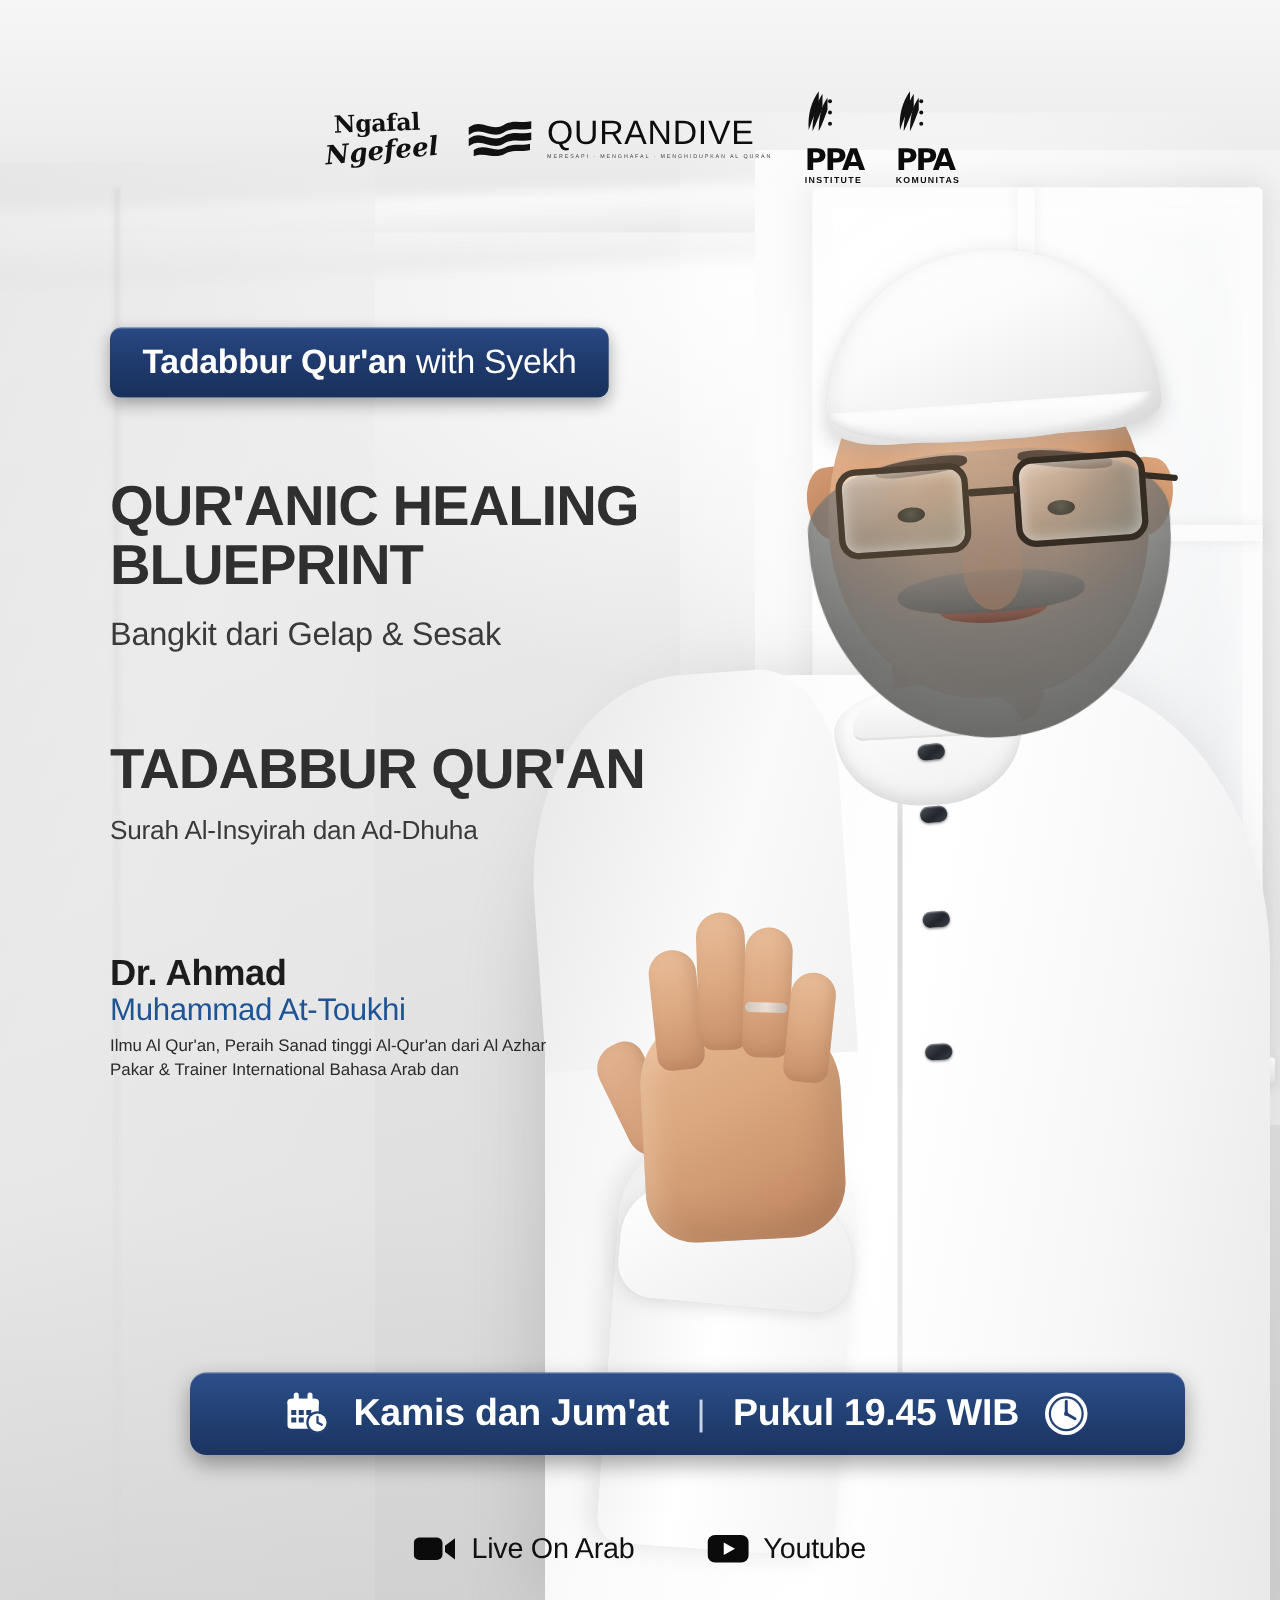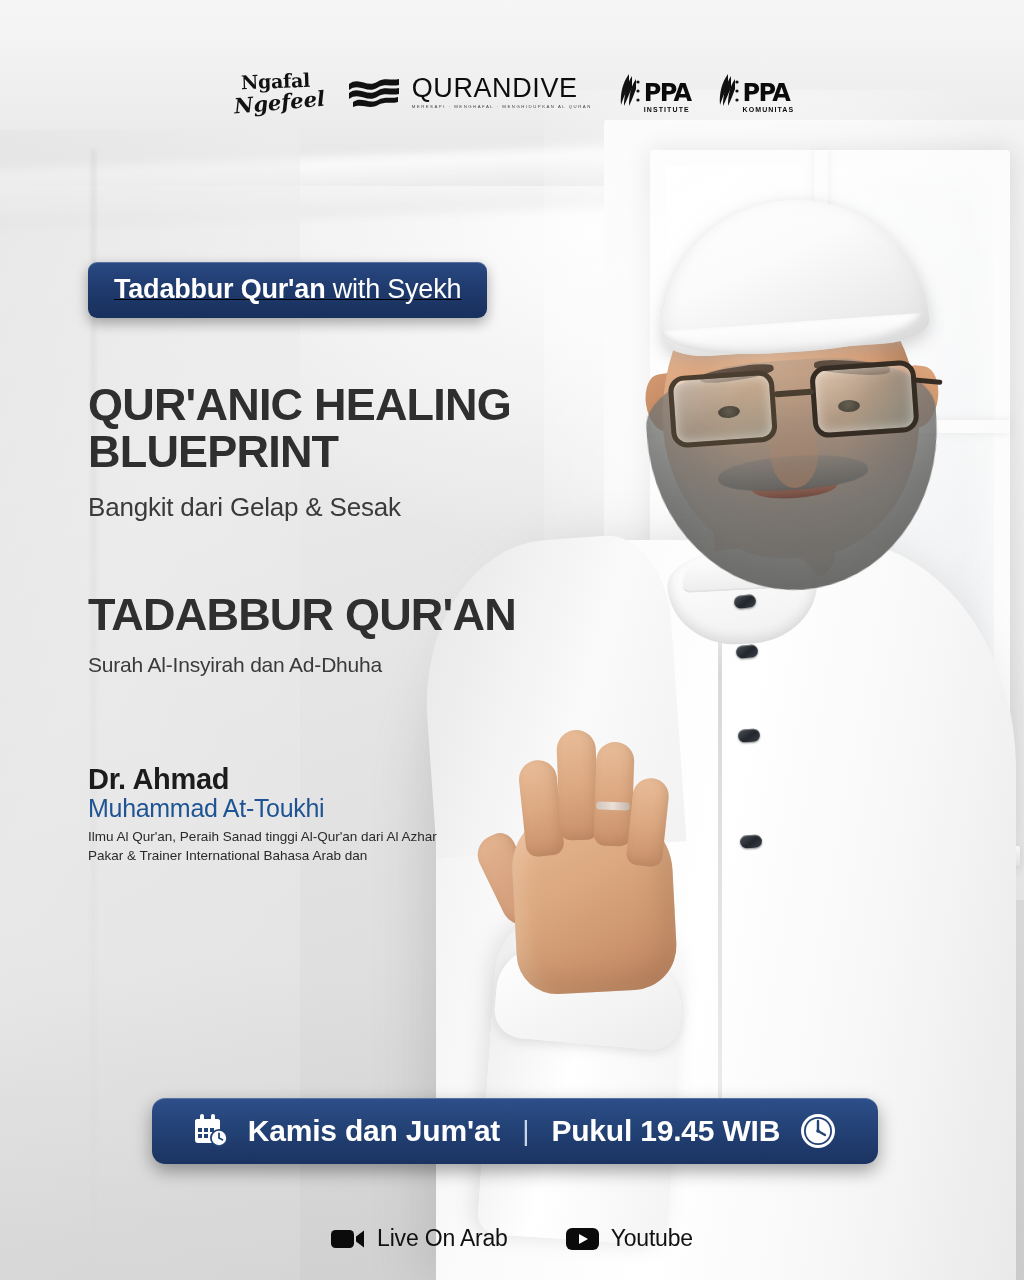--- a/index.html
+++ b/index.html
@@ -304,21 +304,21 @@
   .qd-text { line-height:1; }
   .qd-text .main {
     font-size:27px; font-weight:400; letter-spacing:.6px; color:#0d0d0d;
     display:block;
   }
   .qd-text .tag {
     font-size:4.3px; letter-spacing:1.5px; color:#444; display:block;
     margin-top:3px; text-align:center; white-space:nowrap;
   }
 
-  .logo-ppa { display:flex; align-items:flex-end; gap:4px; }
+  .logo-ppa { display:flex; align-items:flex-start; gap:4px;flex-direction:column; }
   .ppa-mark { width:22px; height:40px; }
   .ppa-text { line-height:1; text-align:left; }
   .ppa-text .main {
     font-size:24px; font-weight:800; letter-spacing:-1.6px; color:#0b0b0b;
     display:block; font-family:"DejaVu Sans", sans-serif;
   }
   .ppa-text .sub {
     font-size:7px; font-weight:700; letter-spacing:1.1px; color:#0b0b0b;
     display:block; margin-top:1px;
   }
@@ -326,21 +326,20 @@
   
   .content { position:absolute; top:0; left:0; width:620px; z-index:15; }
 
   .badge {
     position:absolute; top:262px; left:88px;
     background:linear-gradient(180deg,#2a4a84 0%,#1f3a6d 48%,#18305c 100%);
     border-radius:9px;
     padding:12px 26px 13px 26px;
     box-shadow:0 5px 13px rgba(0,0,0,.33), inset 0 1px 0 rgba(255,255,255,.22);
     white-space:nowrap;
-    text-decoration:underline;
   }
   .badge .b1 { font-size:27px; font-weight:800; color:#fff; letter-spacing:-.2px; }
   .badge .b2 { font-size:27px; font-weight:400; color:#fff; letter-spacing:-.2px; }
 
   .block-a { position:absolute; top:382px; left:88px; }
   .h-main {
     font-size:45px; font-weight:700; color:#2f2f2f; line-height:1.04;
     letter-spacing:-.8px;
   }
   .h-sub {
@@ -360,21 +359,21 @@
 
   .speaker { position:absolute; top:764px; left:88px; }
   .sp-1 { font-size:29px; font-weight:700; color:#1c1c1c; line-height:1.05; letter-spacing:-.3px; }
   .sp-2 { font-size:25px; font-weight:400; color:#1f5494; line-height:1.12; letter-spacing:-.3px; }
   .sp-cred {
     font-size:13.5px; font-weight:400; color:#2a2a2a; line-height:1.38; margin-top:6px;
   }
 
   
   .schedule {
-    position:absolute; top:1098px; left:152px; width:726px; height:66px;
+    position:absolute; top:1098px; left:152px; width:796px; height:66px;
     background:linear-gradient(180deg,#2d4f8a 0%,#234276 45%,#1b3361 100%);
     border-radius:13px;
     display:flex; align-items:center; justify-content:center; gap:18px;
     box-shadow:0 7px 18px rgba(0,0,0,.36), inset 0 1px 0 rgba(255,255,255,.2);
     z-index:18;
   }
   .sch-text {
     font-size:30px; font-weight:700; color:#fff; letter-spacing:-.2px; white-space:nowrap;
   }
   .sch-sep { font-size:28px; font-weight:300; color:#c9d6ea; margin:0 4px; }

